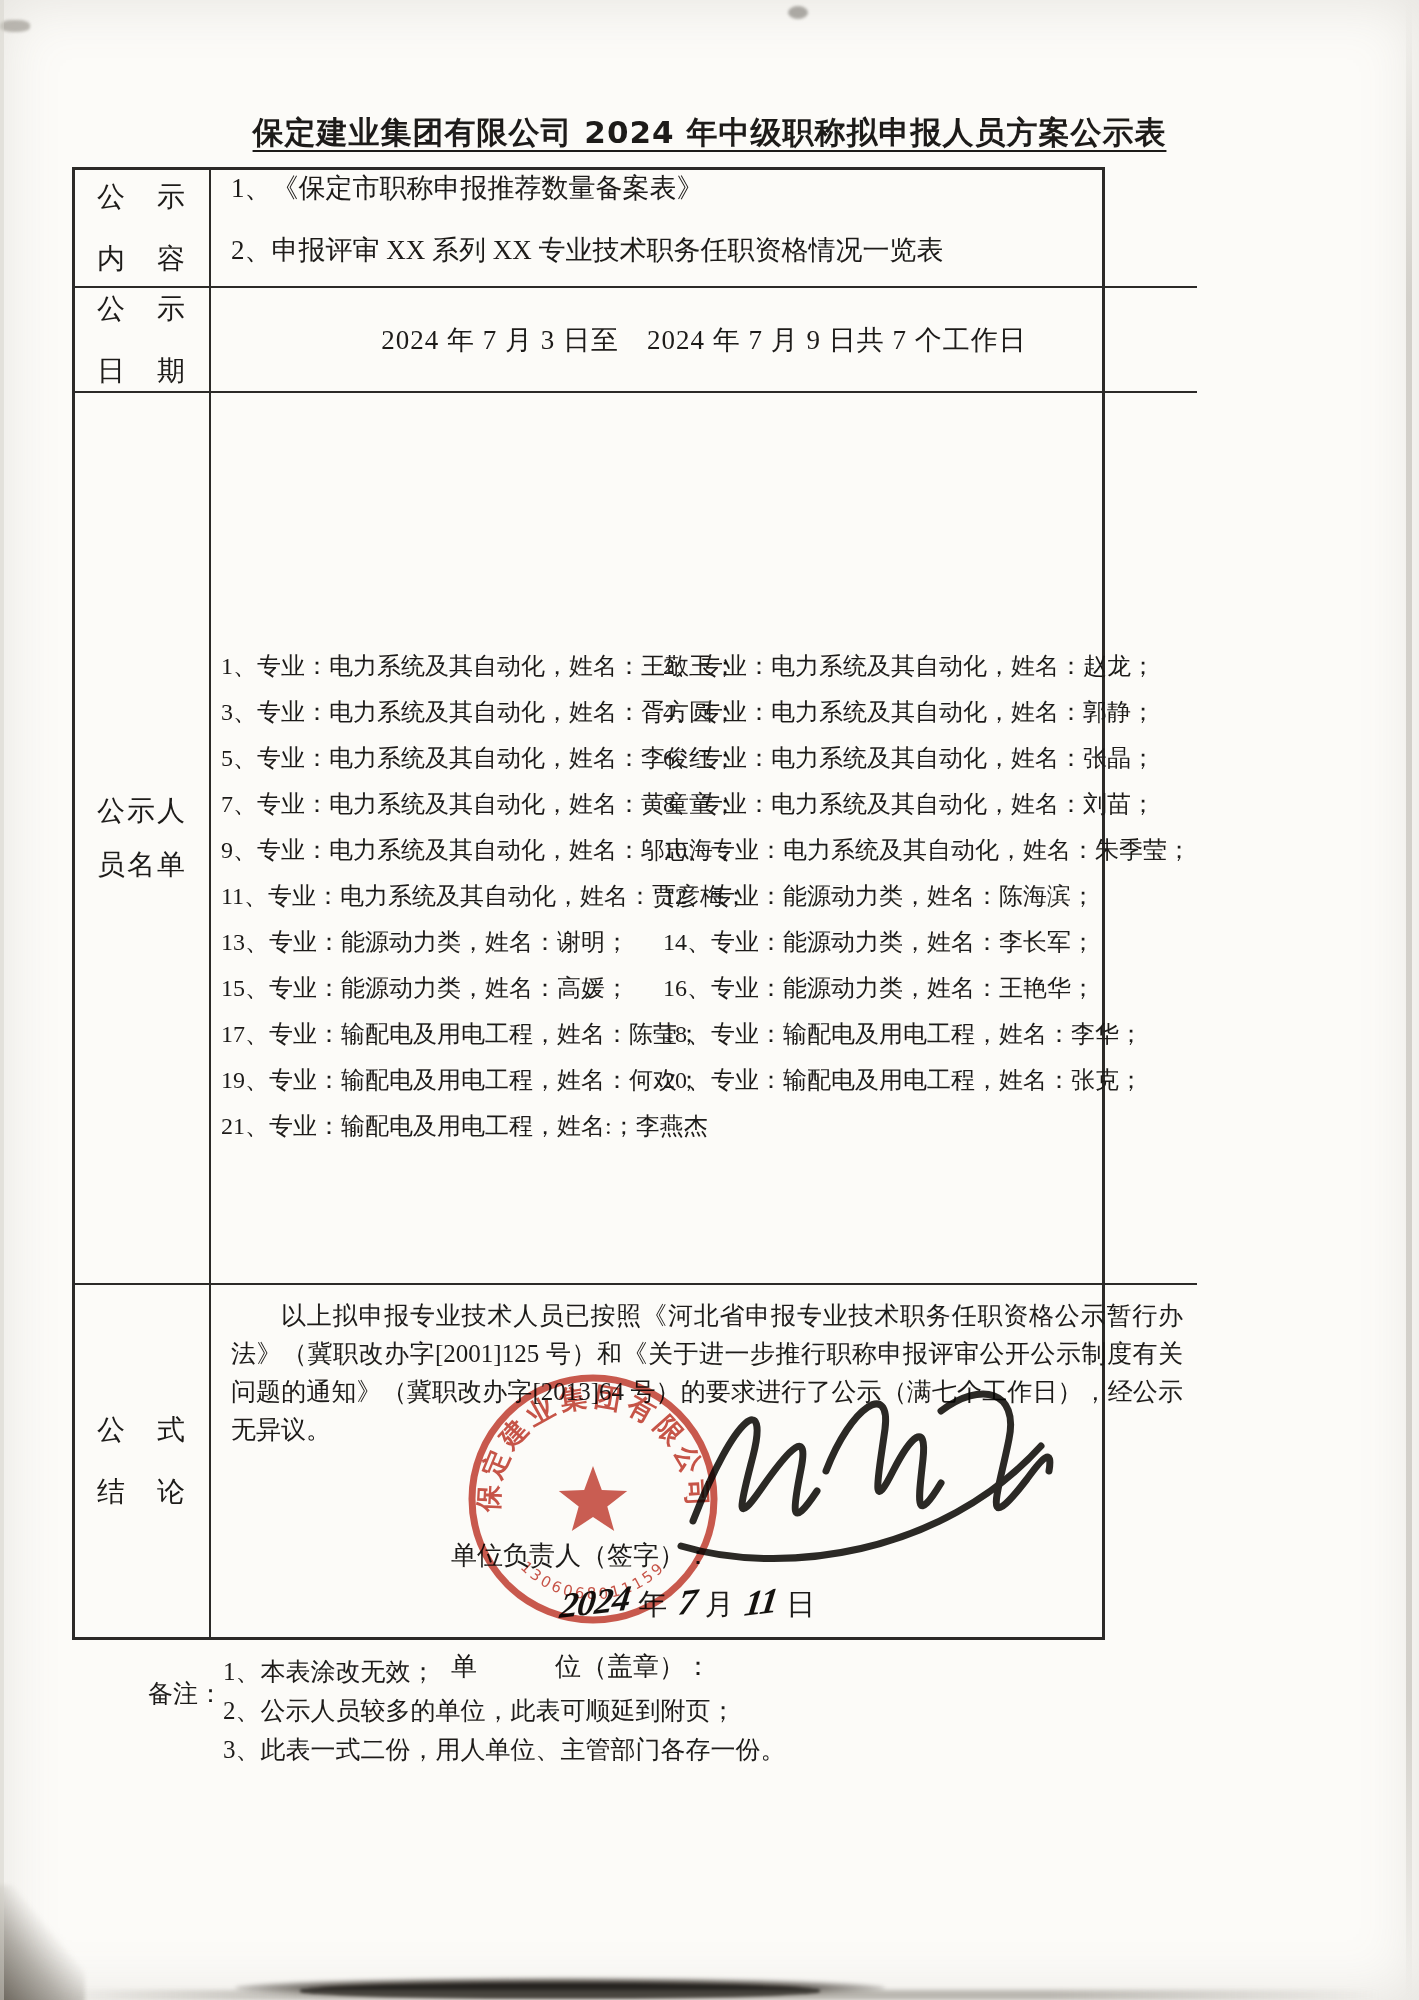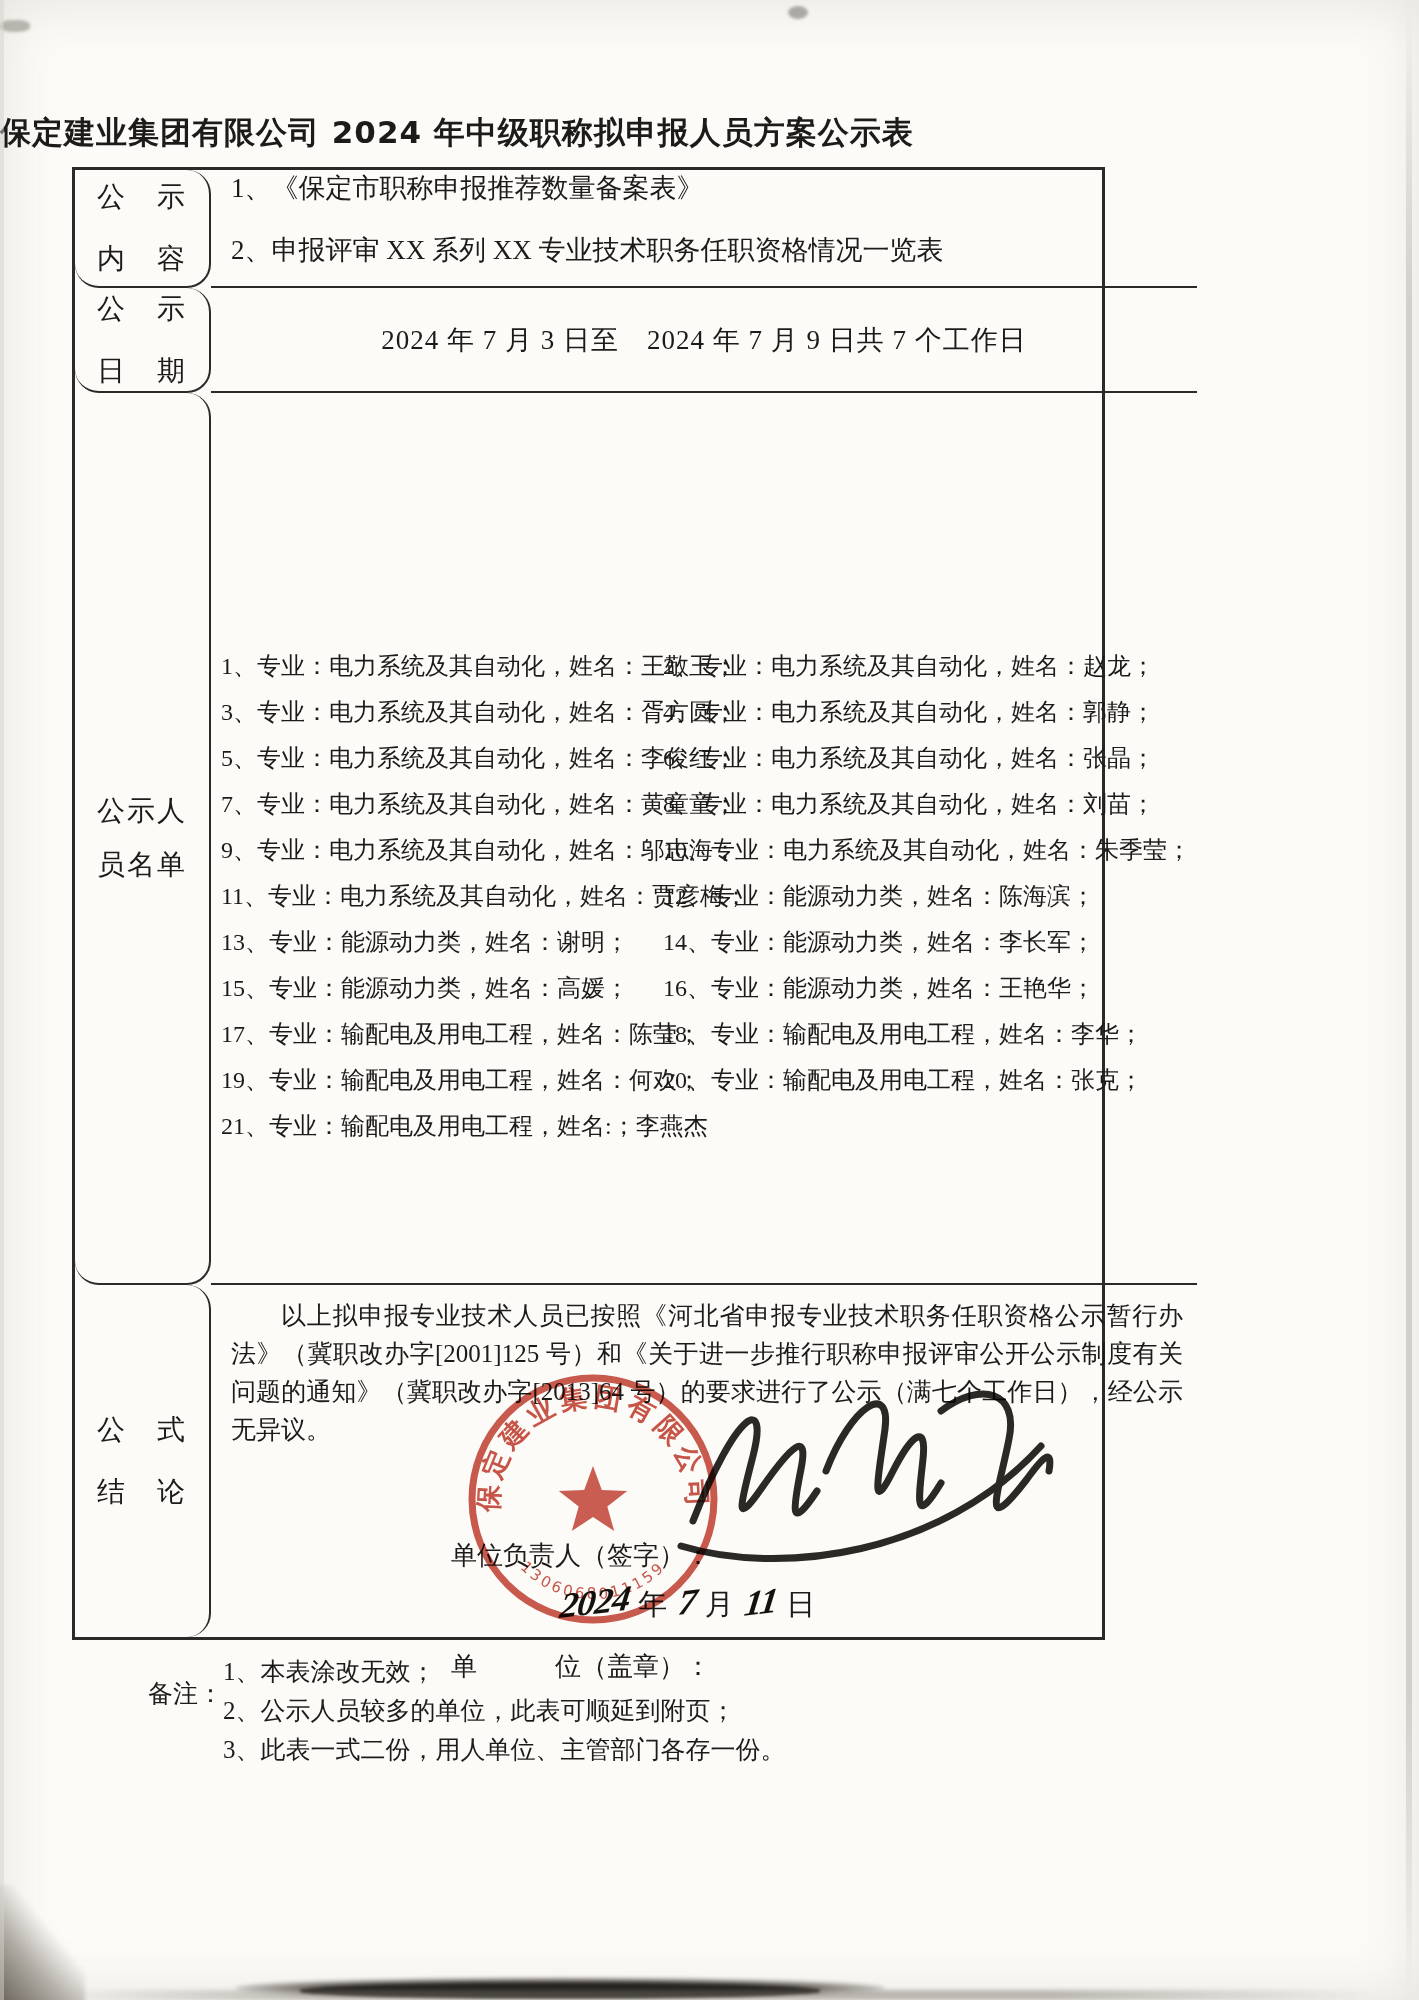--- a/index.html
+++ b/index.html
@@ -10,40 +10,40 @@
     color:#1d1b19;
   }
   .paper{
     position:relative;width:1419px;height:2000px;overflow:hidden;
     background:#fcfbf8;
     box-shadow:inset 0 0 60px rgba(120,115,105,.18);
   }
   
   .doc-title{
     position:absolute;top:112px;left:0;width:100%;
-    text-align:left;
+    text-align:center;
     font-family:"DejaVu Sans","Liberation Sans",sans-serif;
     font-weight:bold;font-size:31px;letter-spacing:1px;
-    text-underline-offset:7px;
+    text-decoration:underline;text-underline-offset:7px;
     text-decoration-thickness:2px;
   }
   
   .sheet-table{
     position:absolute;left:72px;top:167px;width:1033px;height:1473px;
     border:3px solid #2c2a28;box-sizing:border-box;
     display:grid;
     grid-template-columns:136px 1fr;
     grid-template-rows:118px 105px 892px 1fr;
     background:transparent;
   }
   .cell{box-sizing:border-box;}
   .lbl{
     border-right:2px solid #2c2a28;border-bottom:2px solid #2c2a28;
     display:flex;flex-direction:column;justify-content:center;align-items:center;
-    gap:24px;font-size:28px;letter-spacing:2px;border-radius:24px;
+    gap:24px;font-size:28px;letter-spacing:2px;
   }
   .lbl.tight{gap:16px;}
   .lbl.last, .cnt.last{border-bottom:none;}
   .cnt{border-bottom:2px solid #2c2a28;}
   .cnt-content{
     display:flex;flex-direction:column;justify-content:center;
     gap:26px;padding-left:20px;font-size:27px;
   }
   .cnt-date{
     display:flex;justify-content:center;align-items:center;

